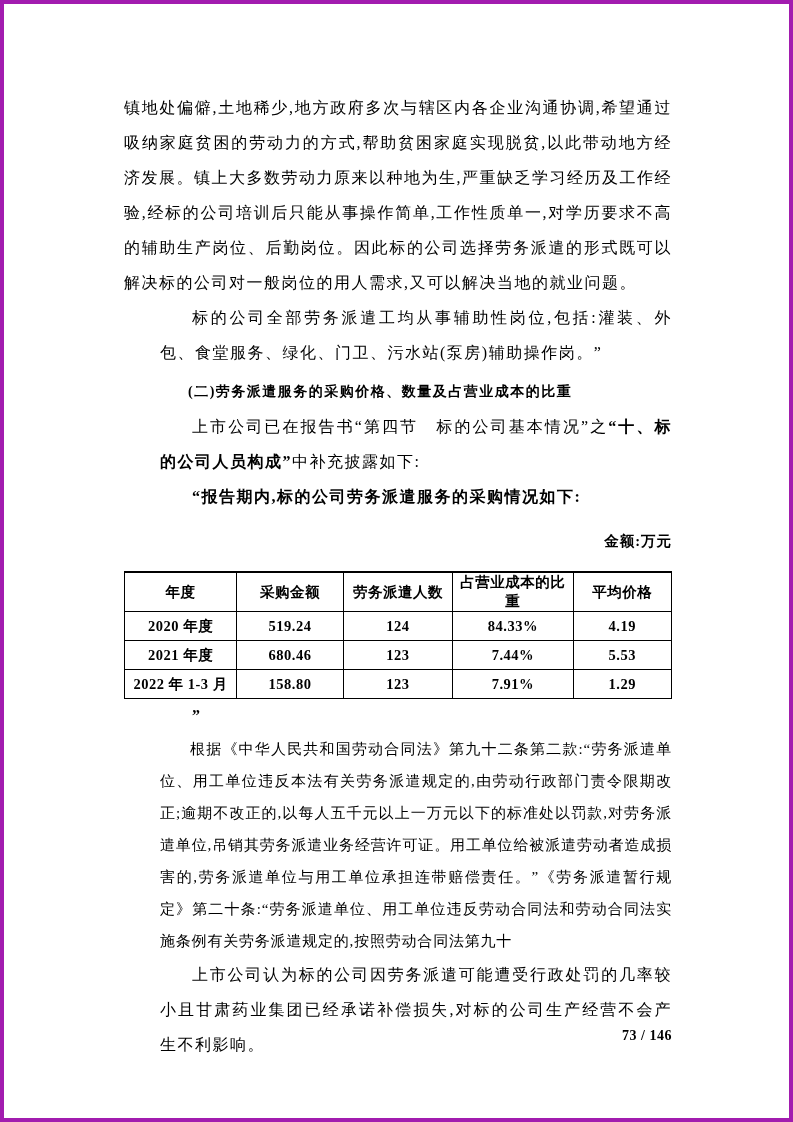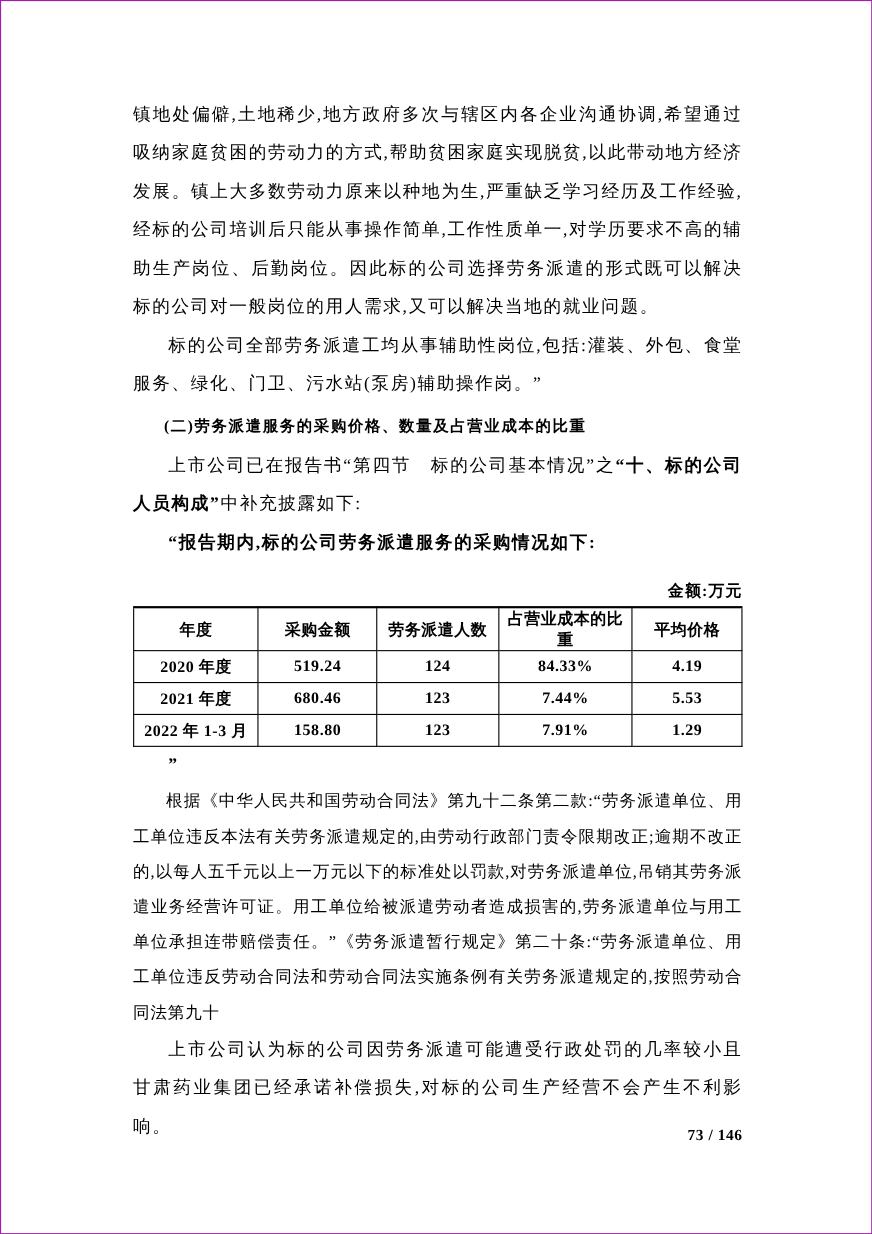--- a/index.html
+++ b/index.html
@@ -1,33 +1,33 @@
 <!DOCTYPE html>
 <html><head>
 <meta charset="utf-8">
 <style>
   html,body{margin:0;padding:0;background:#ffffff;}
   .page{
     position:relative;
     width:793px;height:1122px;
     background:#ffffff;
-    border:1px solid #a21caf;
+    border:4px solid #a21caf;
     box-sizing:border-box;
     padding:86px 117px 0 120px;
     font-family:"Liberation Serif","DejaVu Serif",serif;
     color:#000;
     overflow:hidden;
   }
   p{margin:0;text-align:justify;}
   .body-text{font-size:16px;line-height:35px;letter-spacing:1.5px;}
-  .indent{text-indent:2em;}
+  .indent{text-indent:2em;margin-left:36px;}
   .bold{font-weight:bold;}
   .heading{font-size:14px;font-weight:bold;line-height:35px;letter-spacing:1.5px;margin-top:4px;}
   .unit-label{font-size:14.5px;font-weight:bold;text-align:right;line-height:22px;margin-top:16px;letter-spacing:1px;}
-  table.data-table{width:100%;border-collapse:collapse;margin-top:2px;border:1.5px solid #000;border-top:2.5px solid #000;table-layout:fixed;}
+  table.data-table{width:100%;border-collapse:collapse;margin-top:19px;border:1.5px solid #000;border-top:2.5px solid #000;table-layout:fixed;}
   .data-table th,.data-table td{
     border:1px solid #000;
     font-size:14.5px;font-weight:bold;
     text-align:center;vertical-align:middle;
     height:28px;padding:0 2px;
     letter-spacing:0.5px;
   }
   .close-quote{font-size:16px;font-weight:bold;line-height:26px;margin-top:4px;}
   .h3{margin-top:10px;}
   .small-text{font-size:15px;line-height:32px;letter-spacing:0.8px;margin-top:4px;}

